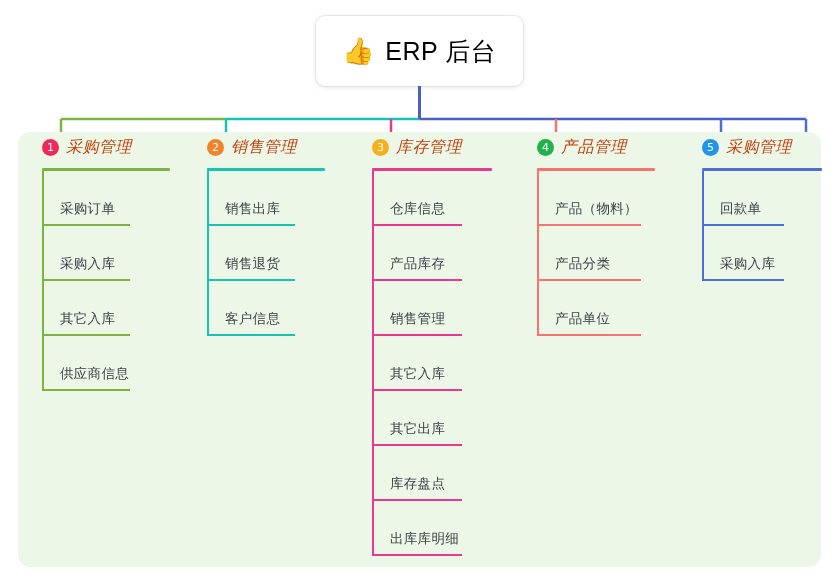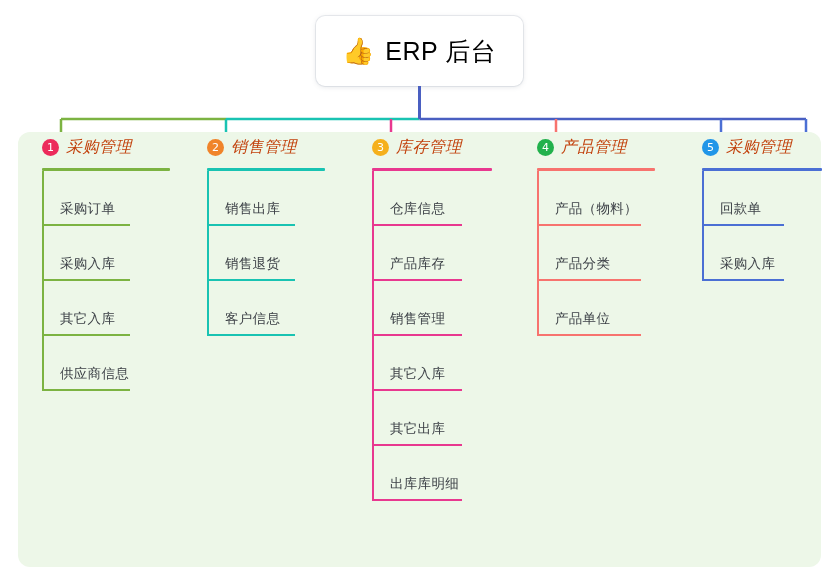--- a/index.html
+++ b/index.html
@@ -224,20 +224,24 @@
         </div>
         <div class="item">
           <span class="ilabel">其它入库</span>
           <div class="irule" style="background: rgb(232, 56, 143); width: 90px;"></div>
         </div>
         <div class="item">
           <span class="ilabel">其它出库</span>
           <div class="irule" style="background: rgb(232, 56, 143); width: 90px;"></div>
         </div>
         <div class="item">
+          <span class="ilabel">库存盘点</span>
+          <div class="irule" style="background: rgb(232, 56, 143); width: 90px;"></div>
+        </div>
+        <div class="item">
           <span class="ilabel">出库库明细</span>
           <div class="irule" style="background: rgb(232, 56, 143); width: 90px;"></div>
         </div>
       </div>
     </div>
     <div class="column" style="left: 499px;">
       <div class="col-head">
         <span class="badge" style="background: rgb(34, 177, 76);">4</span>
         <span class="col-title">产品管理</span>
       </div>

